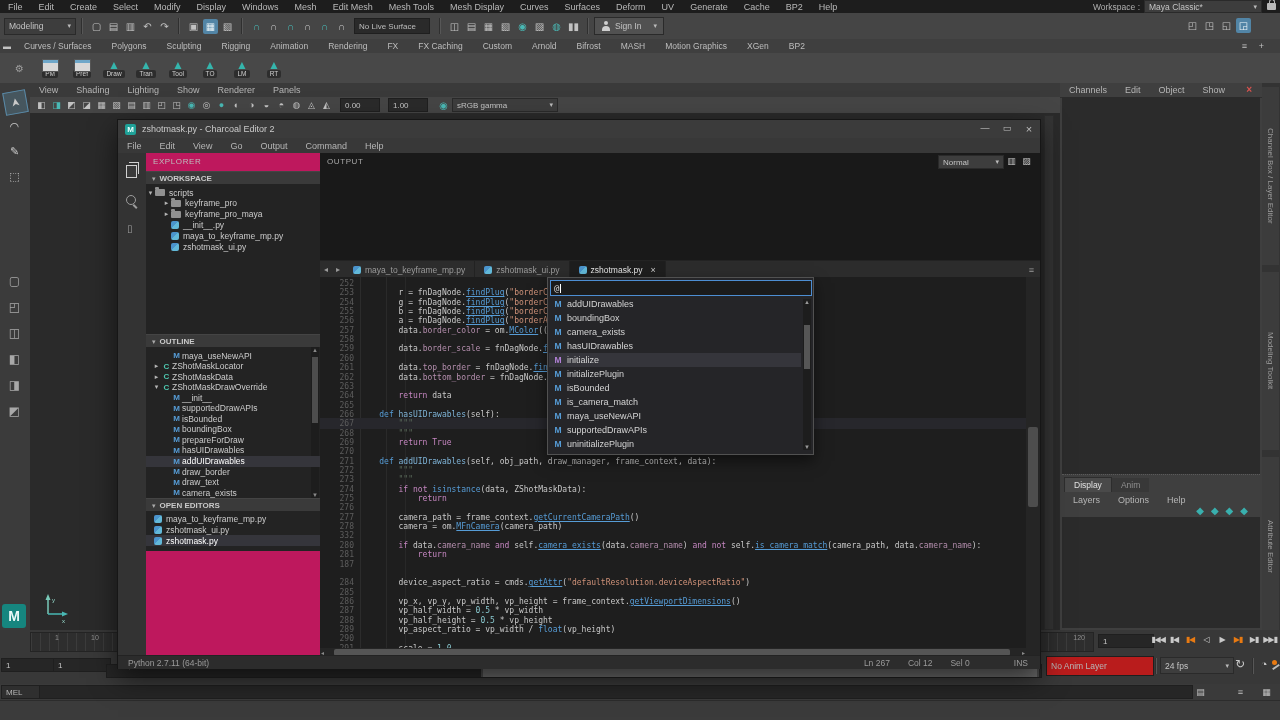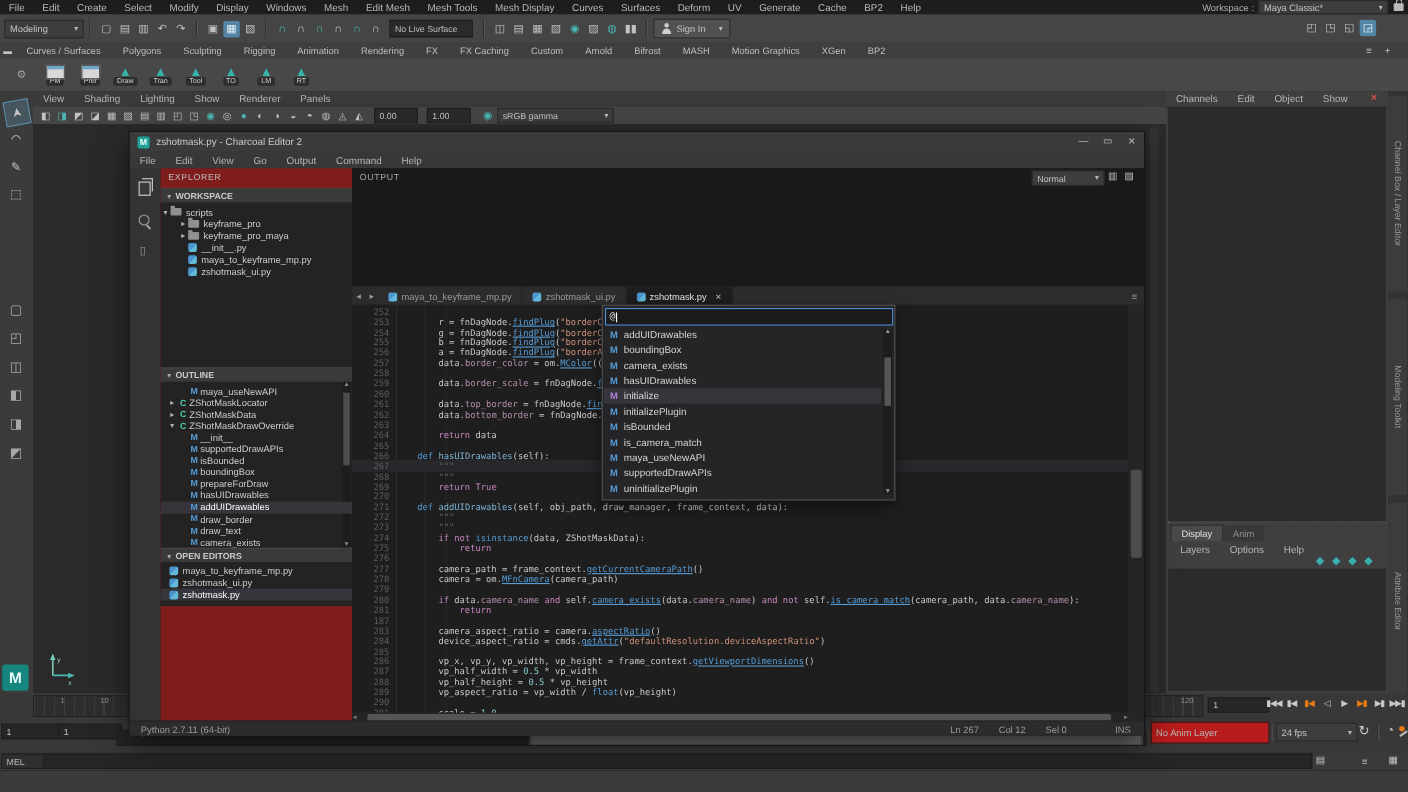--- a/index.html
+++ b/index.html
@@ -396,21 +396,21 @@
         <span class="mi2">Help</span>
       </div>
 
     <div class="abs" style="left:0;top:33px;width:28px;height:515px;background:#333;border-right:1px solid #292929;">
       <span class="abs" style="left:8px;top:12px;"><span class="filesic"></span></span>
       <span class="abs" style="left:8px;top:42px;"><span class="searchic"></span></span>
       <span class="abs" style="left:9px;top:70px;color:#9c9c9c;font-size:10px;">▯</span>
       <span class="abs" style="left:6px;top:505px;color:#a0a0a0;font-size:12px;">⚙</span>
     </div>
 
-    <div class="abs" style="left:28px;top:33px;width:174px;height:515px;background:#7f1d1d;border-right:1px solid #262626;">
+    <div class="abs" style="left:28px;top:33px;width:174px;height:515px;background:#be185d;border-right:1px solid #262626;">
       <span style="position:absolute;left:7px;top:4px;font-size:8px;letter-spacing:.6px;color:#bdbdbd;">EXPLORER</span>
       <div class="sechead" style="top:18px;">
         <span class="tri">▾</span>
         <span>WORKSPACE</span>
       </div>
       <div class="abs" id="ws-tree" style="left:0;top:31px;width:174px;height:150px;background:#232323;">
           <div class="treerow" style="top: 3px; padding-left: 0;">
             <span class="tw">▾</span>
             <span class="folder"></span>
             <span>scripts</span>
@@ -600,25 +600,24 @@
           <div class="codeline" style="top: 160.95px;"><span class="gut">269</span><span>        <span class="c-kw">return</span> <span class="c-kw">True</span></span></div>
           <div class="codeline" style="top: 170.3px;"><span class="gut">270</span><span></span></div>
           <div class="codeline" style="top: 179.65px;"><span class="gut">271</span><span>    <span class="c-def">def</span> <span class="c-fn">addUIDrawables</span>(self, obj_path, draw_manager, frame_context, data):</span></div>
           <div class="codeline" style="top: 189px;"><span class="gut">272</span><span><span class="c-doc">        """</span></span></div>
           <div class="codeline" style="top: 198.35px;"><span class="gut">273</span><span><span class="c-doc">        """</span></span></div>
           <div class="codeline" style="top: 207.7px;"><span class="gut">274</span><span>        <span class="c-kw">if</span> <span class="c-kw">not</span> <span class="c-bi">isinstance</span>(data, ZShotMaskData):</span></div>
           <div class="codeline" style="top: 217.05px;"><span class="gut">275</span><span>            <span class="c-kw">return</span></span></div>
           <div class="codeline" style="top: 226.4px;"><span class="gut">276</span><span></span></div>
           <div class="codeline" style="top: 235.75px;"><span class="gut">277</span><span>        camera_path = frame_context.<span class="c-meth">getCurrentCameraPath</span>()</span></div>
           <div class="codeline" style="top: 245.1px;"><span class="gut">278</span><span>        camera = om.<span class="c-meth">MFnCamera</span>(camera_path)</span></div>
-          <div class="codeline" style="top: 254.45px;"><span class="gut">279</span><span></span></div>
+          <div class="codeline" style="top: 254.45px;"><span class="gut">332</span><span></span></div>
           <div class="codeline" style="top: 263.8px;"><span class="gut">280</span><span>        <span class="c-kw">if</span> data.<span class="c-attr">camera_name</span> <span class="c-kw">and</span> self.<span class="c-meth">camera_exists</span>(data.<span class="c-attr">camera_name</span>) <span class="c-kw">and</span> <span class="c-kw">not</span> self.<span class="c-meth">is_camera_match</span>(camera_path, data.<span class="c-attr">camera_name</span>):</span></div>
           <div class="codeline" style="top: 273.15px;"><span class="gut">281</span><span>            <span class="c-kw">return</span></span></div>
           <div class="codeline" style="top: 282.5px;"><span class="gut">187</span><span></span></div>
-          <div class="codeline" style="top: 291.85px;"><span class="gut">283</span><span>        camera_aspect_ratio = camera.<span class="c-meth">aspectRatio</span>()</span></div>
           <div class="codeline" style="top: 301.2px;"><span class="gut">284</span><span>        device_aspect_ratio = cmds.<span class="c-meth">getAttr</span>(<span class="c-str">"defaultResolution.deviceAspectRatio"</span>)</span></div>
           <div class="codeline" style="top: 310.55px;"><span class="gut">285</span><span></span></div>
           <div class="codeline" style="top: 319.9px;"><span class="gut">286</span><span>        vp_x, vp_y, vp_width, vp_height = frame_context.<span class="c-meth">getViewportDimensions</span>()</span></div>
           <div class="codeline" style="top: 329.25px;"><span class="gut">287</span><span>        vp_half_width = <span class="c-num">0.5</span> * vp_width</span></div>
           <div class="codeline" style="top: 338.6px;"><span class="gut">288</span><span>        vp_half_height = <span class="c-num">0.5</span> * vp_height</span></div>
           <div class="codeline" style="top: 347.95px;"><span class="gut">289</span><span>        vp_aspect_ratio = vp_width / <span class="c-bi">float</span>(vp_height)</span></div>
           <div class="codeline" style="top: 357.3px;"><span class="gut">290</span><span></span></div>
           <div class="codeline" style="top: 366.65px;"><span class="gut">291</span><span>        scale = <span class="c-num">1.0</span></span></div>
         </div>
 

